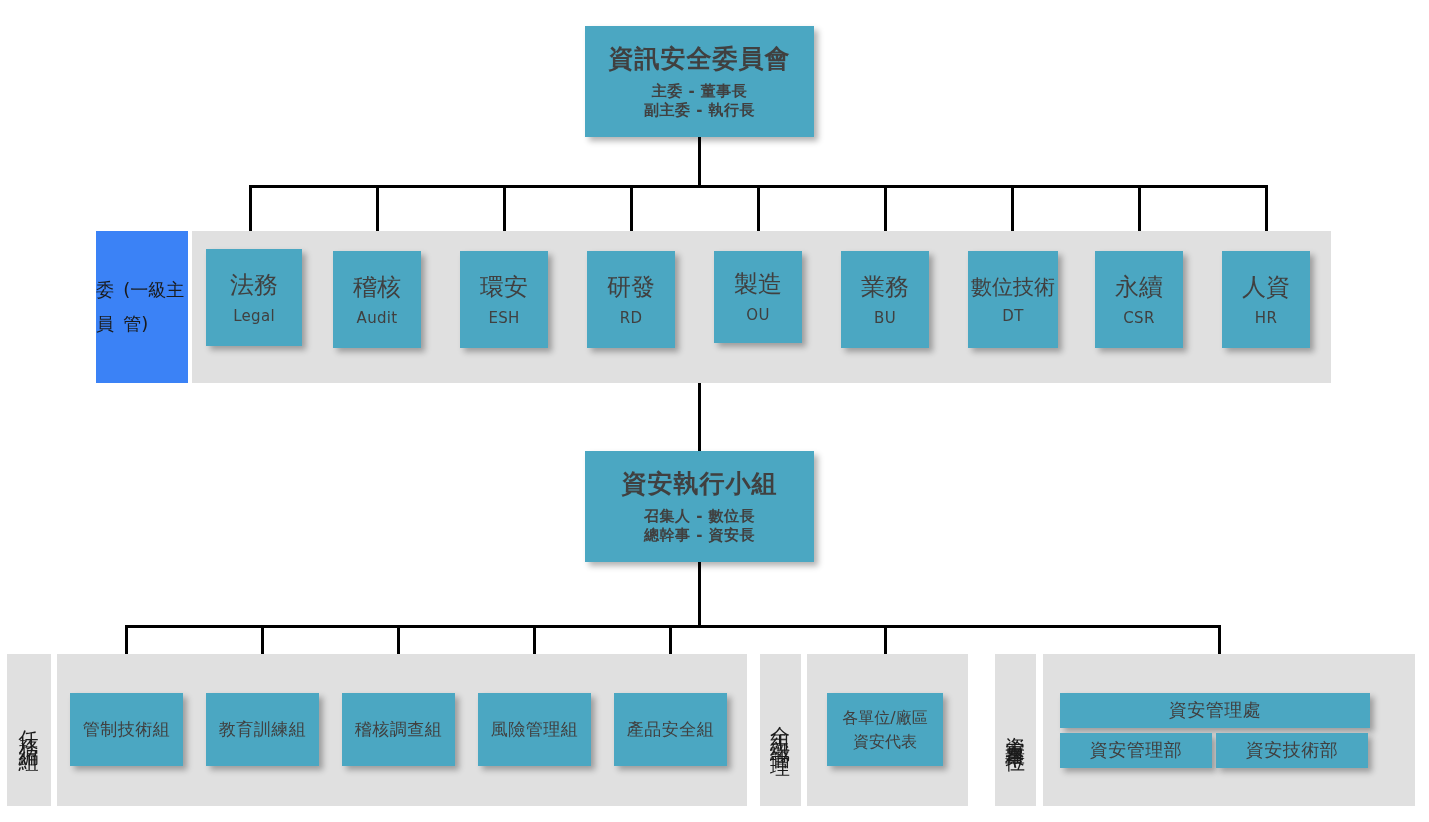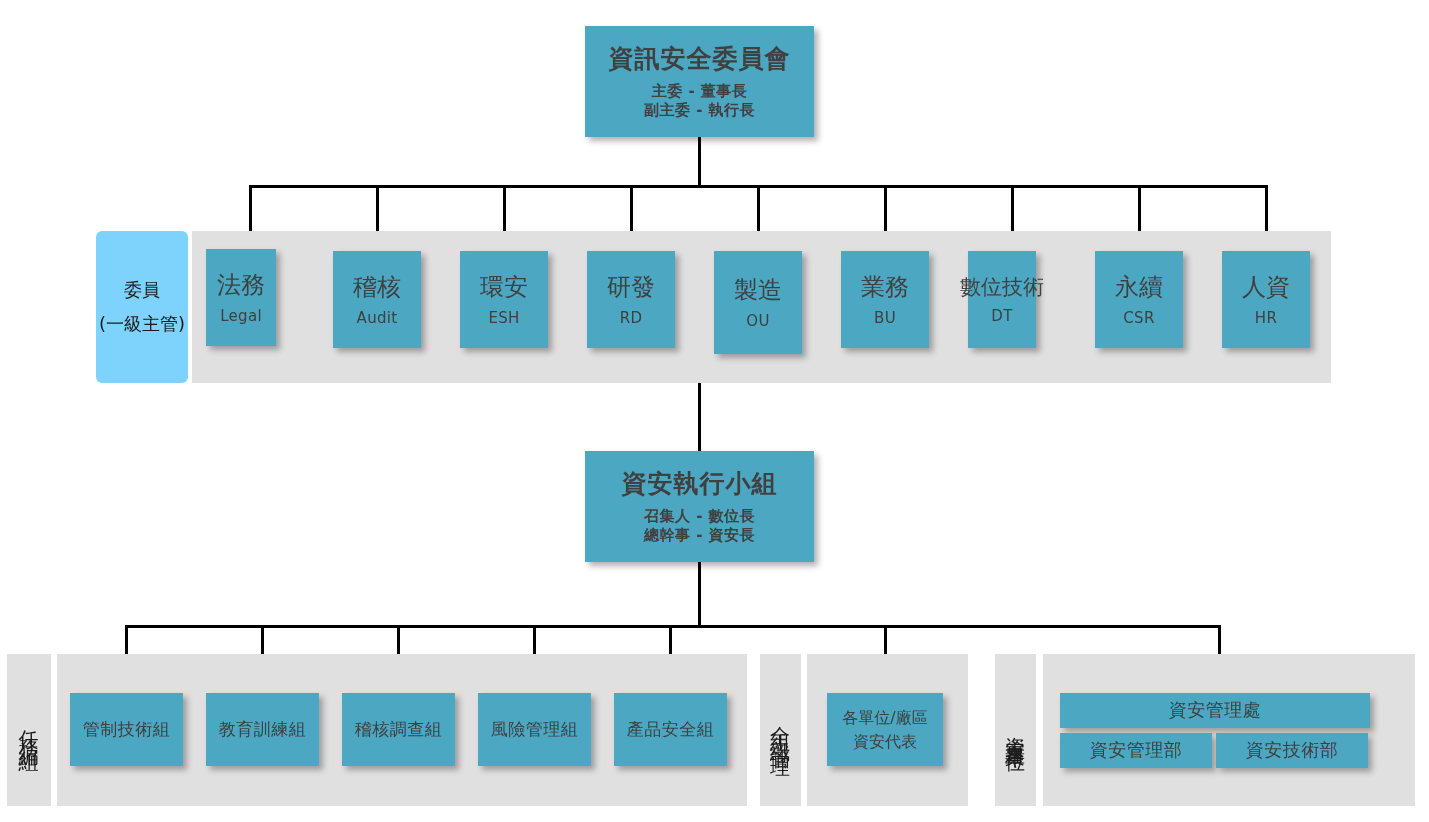--- a/index.html
+++ b/index.html
@@ -85,29 +85,28 @@
     color: #1a1a1a;
     font-size: 20px;
     writing-mode: vertical-rl;
     text-orientation: upright;
     letter-spacing: 8px;
     line-height: 1;
   }
 
   
   .hlabel {
-    background: #7dd3fc;
+    background: #3b82f6;
     display: flex;
-    flex-direction: column;
+    flex-direction: row;
     align-items: center;
     justify-content: center;
     color: #1a1a1a;
     font-size: 18px;
     line-height: 1.9;
-    border-radius: 6px;
   }
 
   
   .vline { background: #000000; width: 3px; }
   .hline { background: #000000; height: 3px; }
 </style>
 </head>
 <body>
 
 <div id="canvas">
@@ -132,45 +131,45 @@
   <div class="abs vline" style="left:1138px; top:185px; height:66px;"></div>
   <div class="abs vline" style="left:1265px; top:185px; height:66px;"></div>
 
   <div class="abs hlabel" style="left:96px; top:231px; width:92px; height:152px;">
     <div>委員</div>
     <div>(一級主管)</div>
   </div>
 
   <div class="abs panel" style="left:192px; top:231px; width:1139px; height:152px;"></div>
 
-  <div class="abs node dept" style="left:206px; top:249px; width:70px; height:97px;">
+  <div class="abs node dept" style="left:206px; top:249px; width:96px; height:97px;">
     <div class="dept-cn">法務</div>
     <div class="dept-en">Legal</div>
   </div>
   <div class="abs node dept" style="left:333px; top:251px; width:88px; height:97px;">
     <div class="dept-cn">稽核</div>
     <div class="dept-en">Audit</div>
   </div>
   <div class="abs node dept" style="left:460px; top:251px; width:88px; height:97px;">
     <div class="dept-cn">環安</div>
     <div class="dept-en">ESH</div>
   </div>
   <div class="abs node dept" style="left:587px; top:251px; width:88px; height:97px;">
     <div class="dept-cn">研發</div>
     <div class="dept-en">RD</div>
   </div>
-  <div class="abs node dept" style="left:714px; top:251px; width:88px; height:103px;">
+  <div class="abs node dept" style="left:714px; top:251px; width:88px; height:92px;">
     <div class="dept-cn">製造</div>
     <div class="dept-en">OU</div>
   </div>
   <div class="abs node dept" style="left:841px; top:251px; width:88px; height:97px;">
     <div class="dept-cn">業務</div>
     <div class="dept-en">BU</div>
   </div>
-  <div class="abs node dept" style="left:968px; top:251px; width:68px; height:97px;">
+  <div class="abs node dept" style="left:968px; top:251px; width:90px; height:97px;">
     <div class="dept-cn" style="font-size:21px;">數位技術</div>
     <div class="dept-en">DT</div>
   </div>
   <div class="abs node dept" style="left:1222px; top:251px; width:88px; height:97px;">
     <div class="dept-cn">人資</div>
     <div class="dept-en">HR</div>
   </div>
   <div class="abs node dept" style="left:1095px; top:251px; width:88px; height:97px;">
     <div class="dept-cn">永續</div>
     <div class="dept-en">CSR</div>

